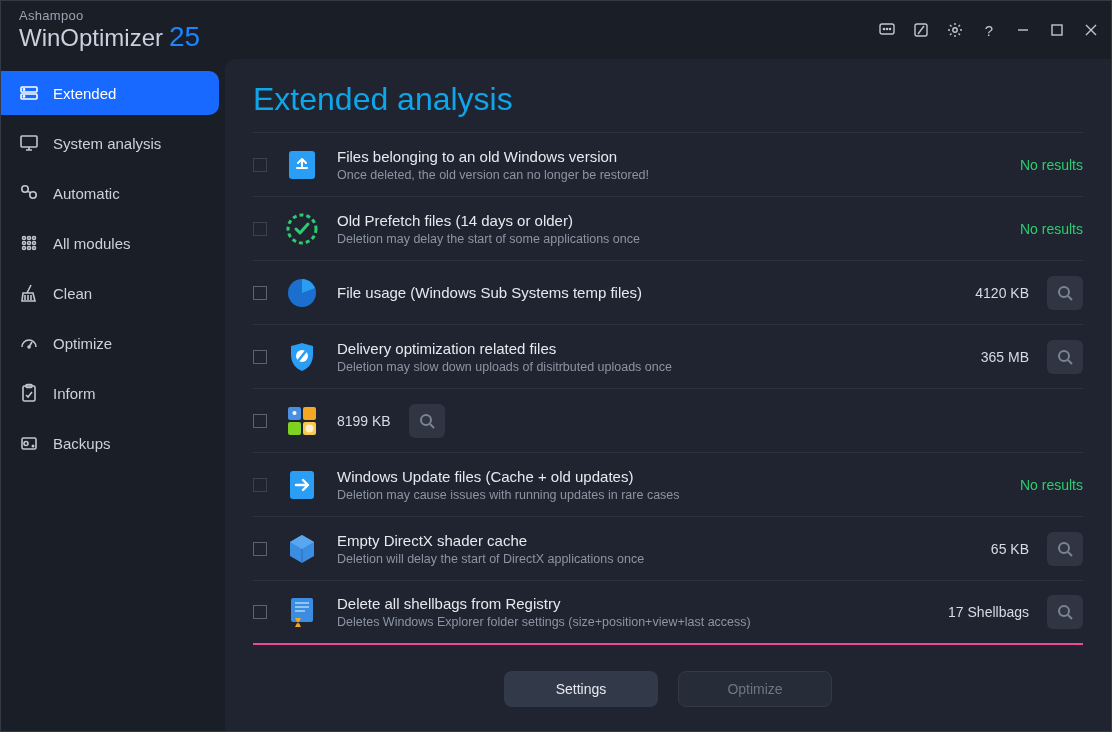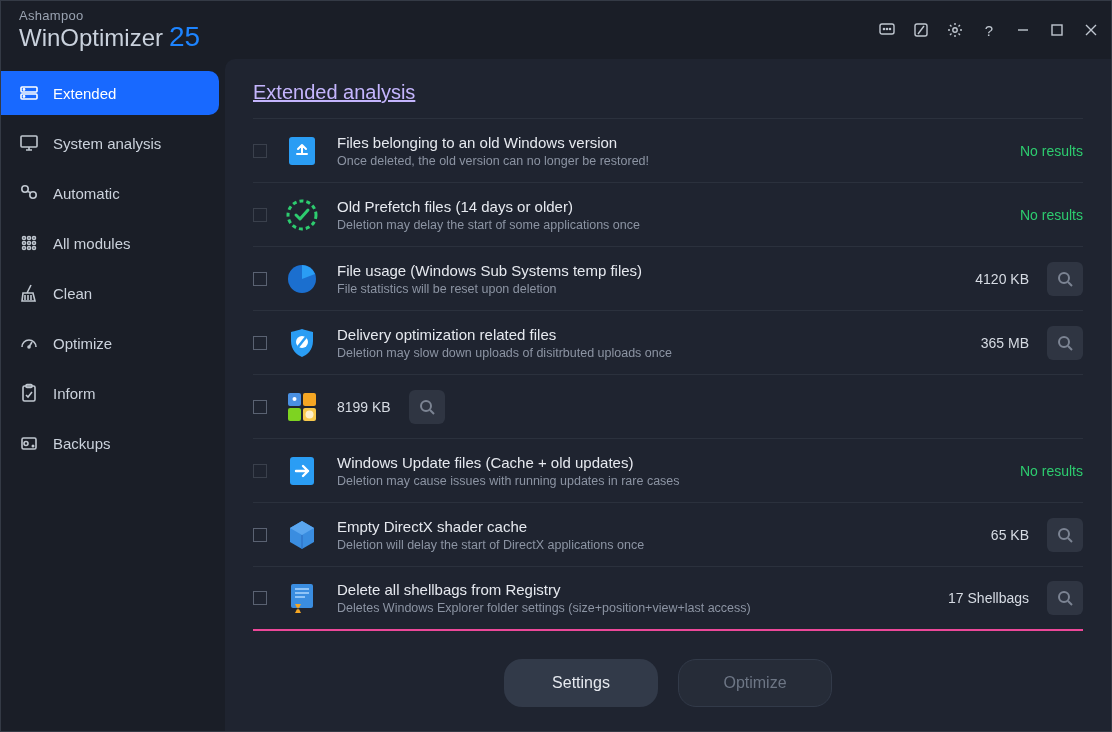--- a/index.html
+++ b/index.html
@@ -31,21 +31,21 @@
   .side-item {
     height: 44px; display: flex; align-items: center; gap: 14px;
     padding: 0 18px; font-size: 15px; color: #cbd2dc; cursor: pointer;
     border-radius: 0 10px 10px 0; margin-right: 6px; margin-bottom: 6px;
   }
   .side-item.active { background: #1869ff; color: #fff; }
   .side-ico { width: 20px; height: 20px; display: flex; align-items: center; justify-content: center; flex: 0 0 20px; }
   .side-ico svg { width: 20px; height: 20px; stroke: #c0c7d0; fill: none; stroke-width: 1.6; }
   .side-item.active .side-ico svg { stroke: #fff; }
   .content { flex: 1; background: #1f2430; display: flex; flex-direction: column; border-radius: 10px 0 0 0; padding: 22px 0 0 0; }
-  .page-title { font-size: 20px; font-weight: 400; color: #c4b5fd; padding: 0 28px 14px 28px; text-decoration: underline; }
+  .page-title { font-size: 32px; font-weight: 400; color: #0ea5e9; padding: 0 28px 14px 28px; }
   .list { overflow-y: auto; padding: 0 28px; flex: 1; }
   .row {
     display: flex; align-items: center; gap: 18px;
     border-top: 1px solid #2b313d; padding: 14px 0;
     min-height: 64px;
   }
   .row:last-child { border-bottom: 2px solid #ec4899; }
   .chk {
     width: 14px; height: 14px; border: 1.5px solid #5a6272; background: transparent; flex: 0 0 14px;
   }
@@ -61,23 +61,23 @@
   .magbtn {
     width: 36px; height: 34px; border-radius: 6px; background: #2f3542;
     display: flex; align-items: center; justify-content: center; cursor: pointer;
   }
   .magbtn svg { width: 16px; height: 16px; stroke: #7c8493; fill: none; stroke-width: 2; }
   .footer {
     display: flex; justify-content: center; gap: 20px;
     padding: 18px 0 24px 0;
   }
   .btn {
-    width: 154px; height: 48px; border-radius: 18px;
+    width: 154px; height: 36px; border-radius: 8px;
     display: flex; align-items: center; justify-content: center;
-    font-size: 16px; cursor: pointer;
+    font-size: 14px; cursor: pointer;
   }
   .btn.primary { background: #323a49; color: #e6e9ef; }
   .btn.secondary { background: #262c38; color: #6d7685; border: 1px solid #323a49; }
 </style>
 </head>
 <body>
 
 <div class="titlebar">
   <div class="brand">
     <span class="brand-top">Ashampoo</span>
@@ -250,21 +250,20 @@
         <div class="row">
           <div class="chk"></div>
           <div class="rico">
             <svg viewBox="0 0 34 34">
               <circle cx="17" cy="17" r="14" fill="#1b6fcf"></circle>
               <path d="M17 17 L17 3 A14 14 0 0 1 30 12 Z" fill="#2a9df4"></path>
             </svg>
           </div>
           <div class="rtexts">
             <div class="rtitle">File usage (Windows Sub Systems temp files)</div>
-            <div class="rdesc">File statistics will be reset upon deletion</div>
           </div>
           <div class="rresult val">4120 KB</div>
           <div class="magbtn">
             <svg viewBox="0 0 16 16">
               <circle cx="7" cy="7" r="5"></circle>
               <path d="M11 11l4 4"></path>
             </svg>
           </div>
         </div>
         <div class="row">

